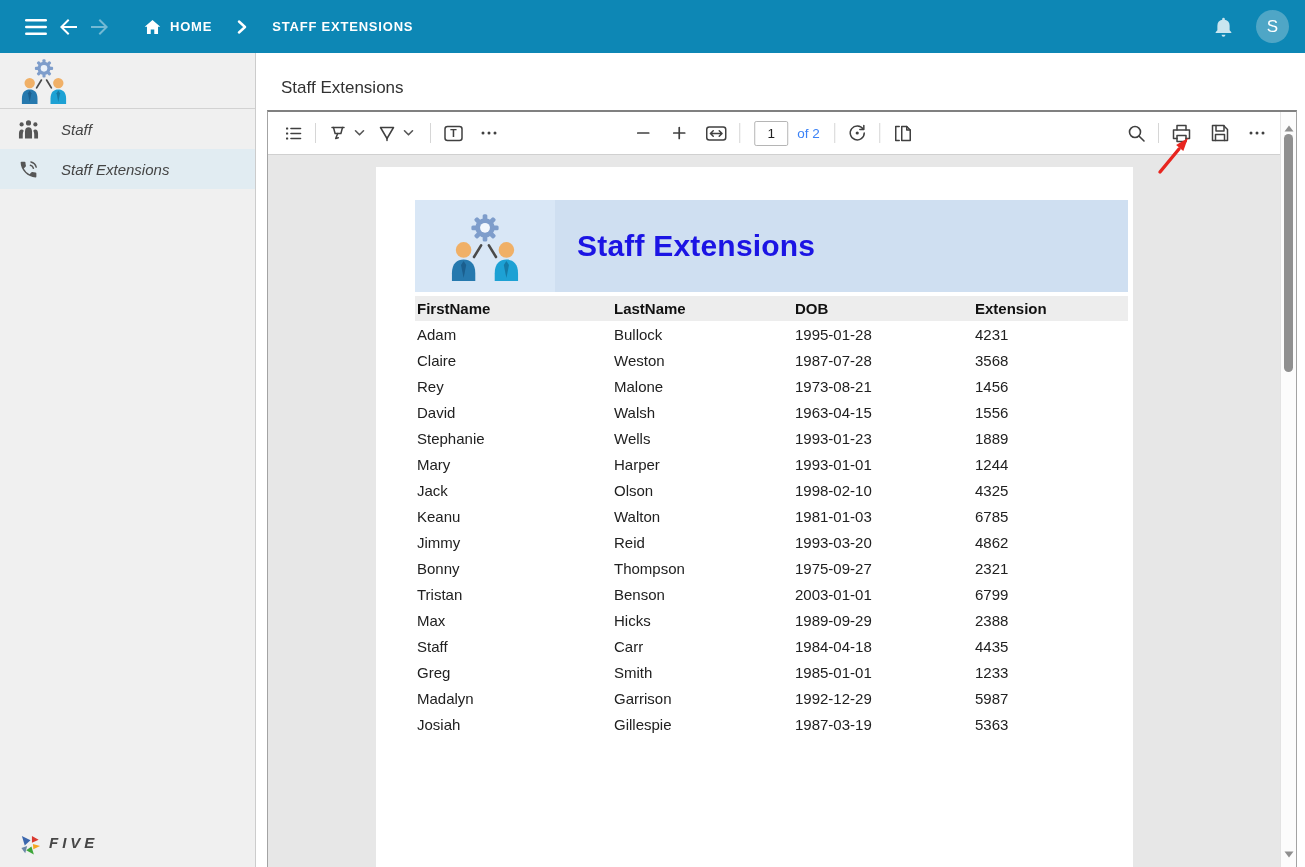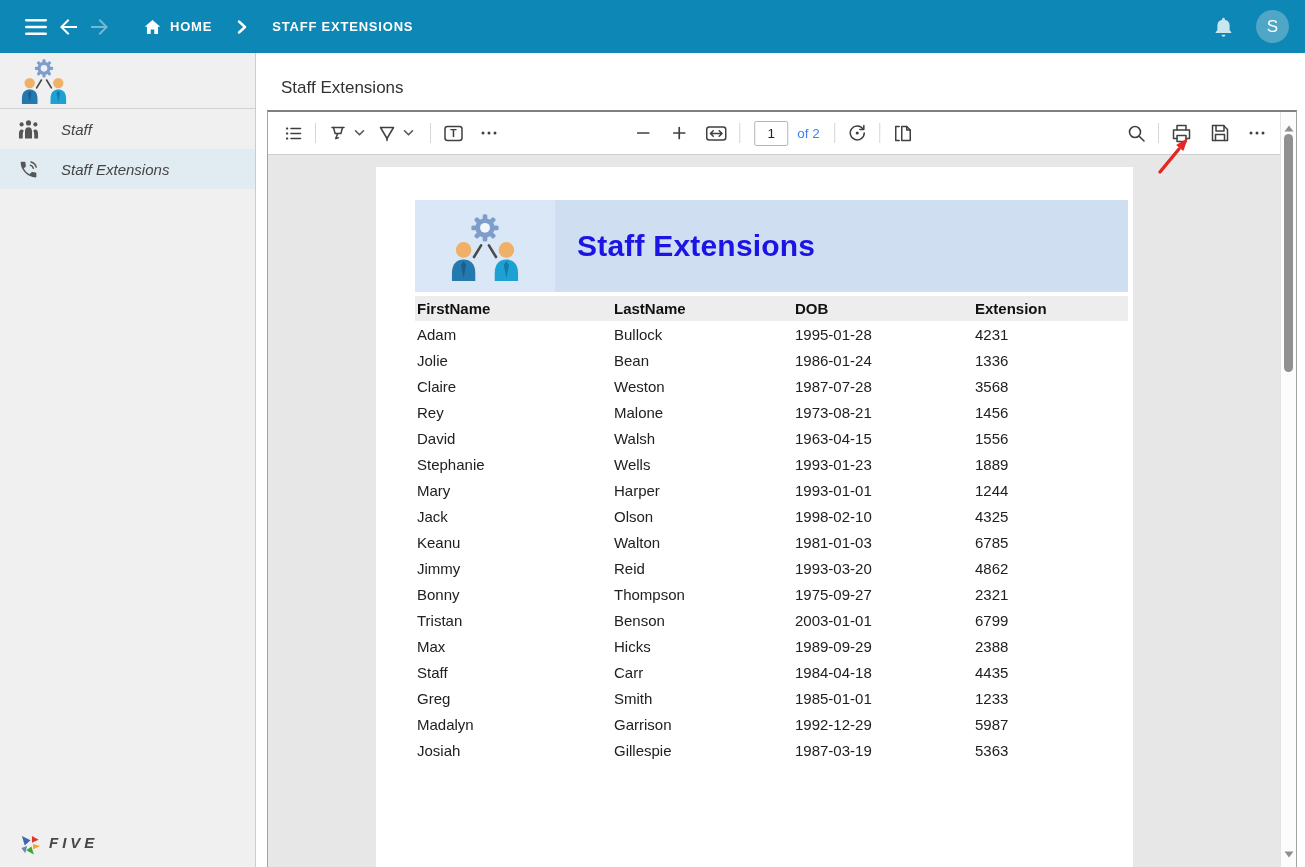--- a/index.html
+++ b/index.html
@@ -381,26 +381,20 @@
                     </tr>
                 </thead>
                 <tbody>
                     <tr>
                       <td>Adam</td>
                       <td>Bullock</td>
                       <td>1995-01-28</td>
                       <td>4231</td>
                     </tr>
                     <tr>
-                      <td>Jolie</td>
-                      <td>Bean</td>
-                      <td>1986-01-24</td>
-                      <td>1336</td>
-                    </tr>
-                    <tr>
                       <td>Claire</td>
                       <td>Weston</td>
                       <td>1987-07-28</td>
                       <td>3568</td>
                     </tr>
                     <tr>
                       <td>Rey</td>
                       <td>Malone</td>
                       <td>1973-08-21</td>
                       <td>1456</td>

